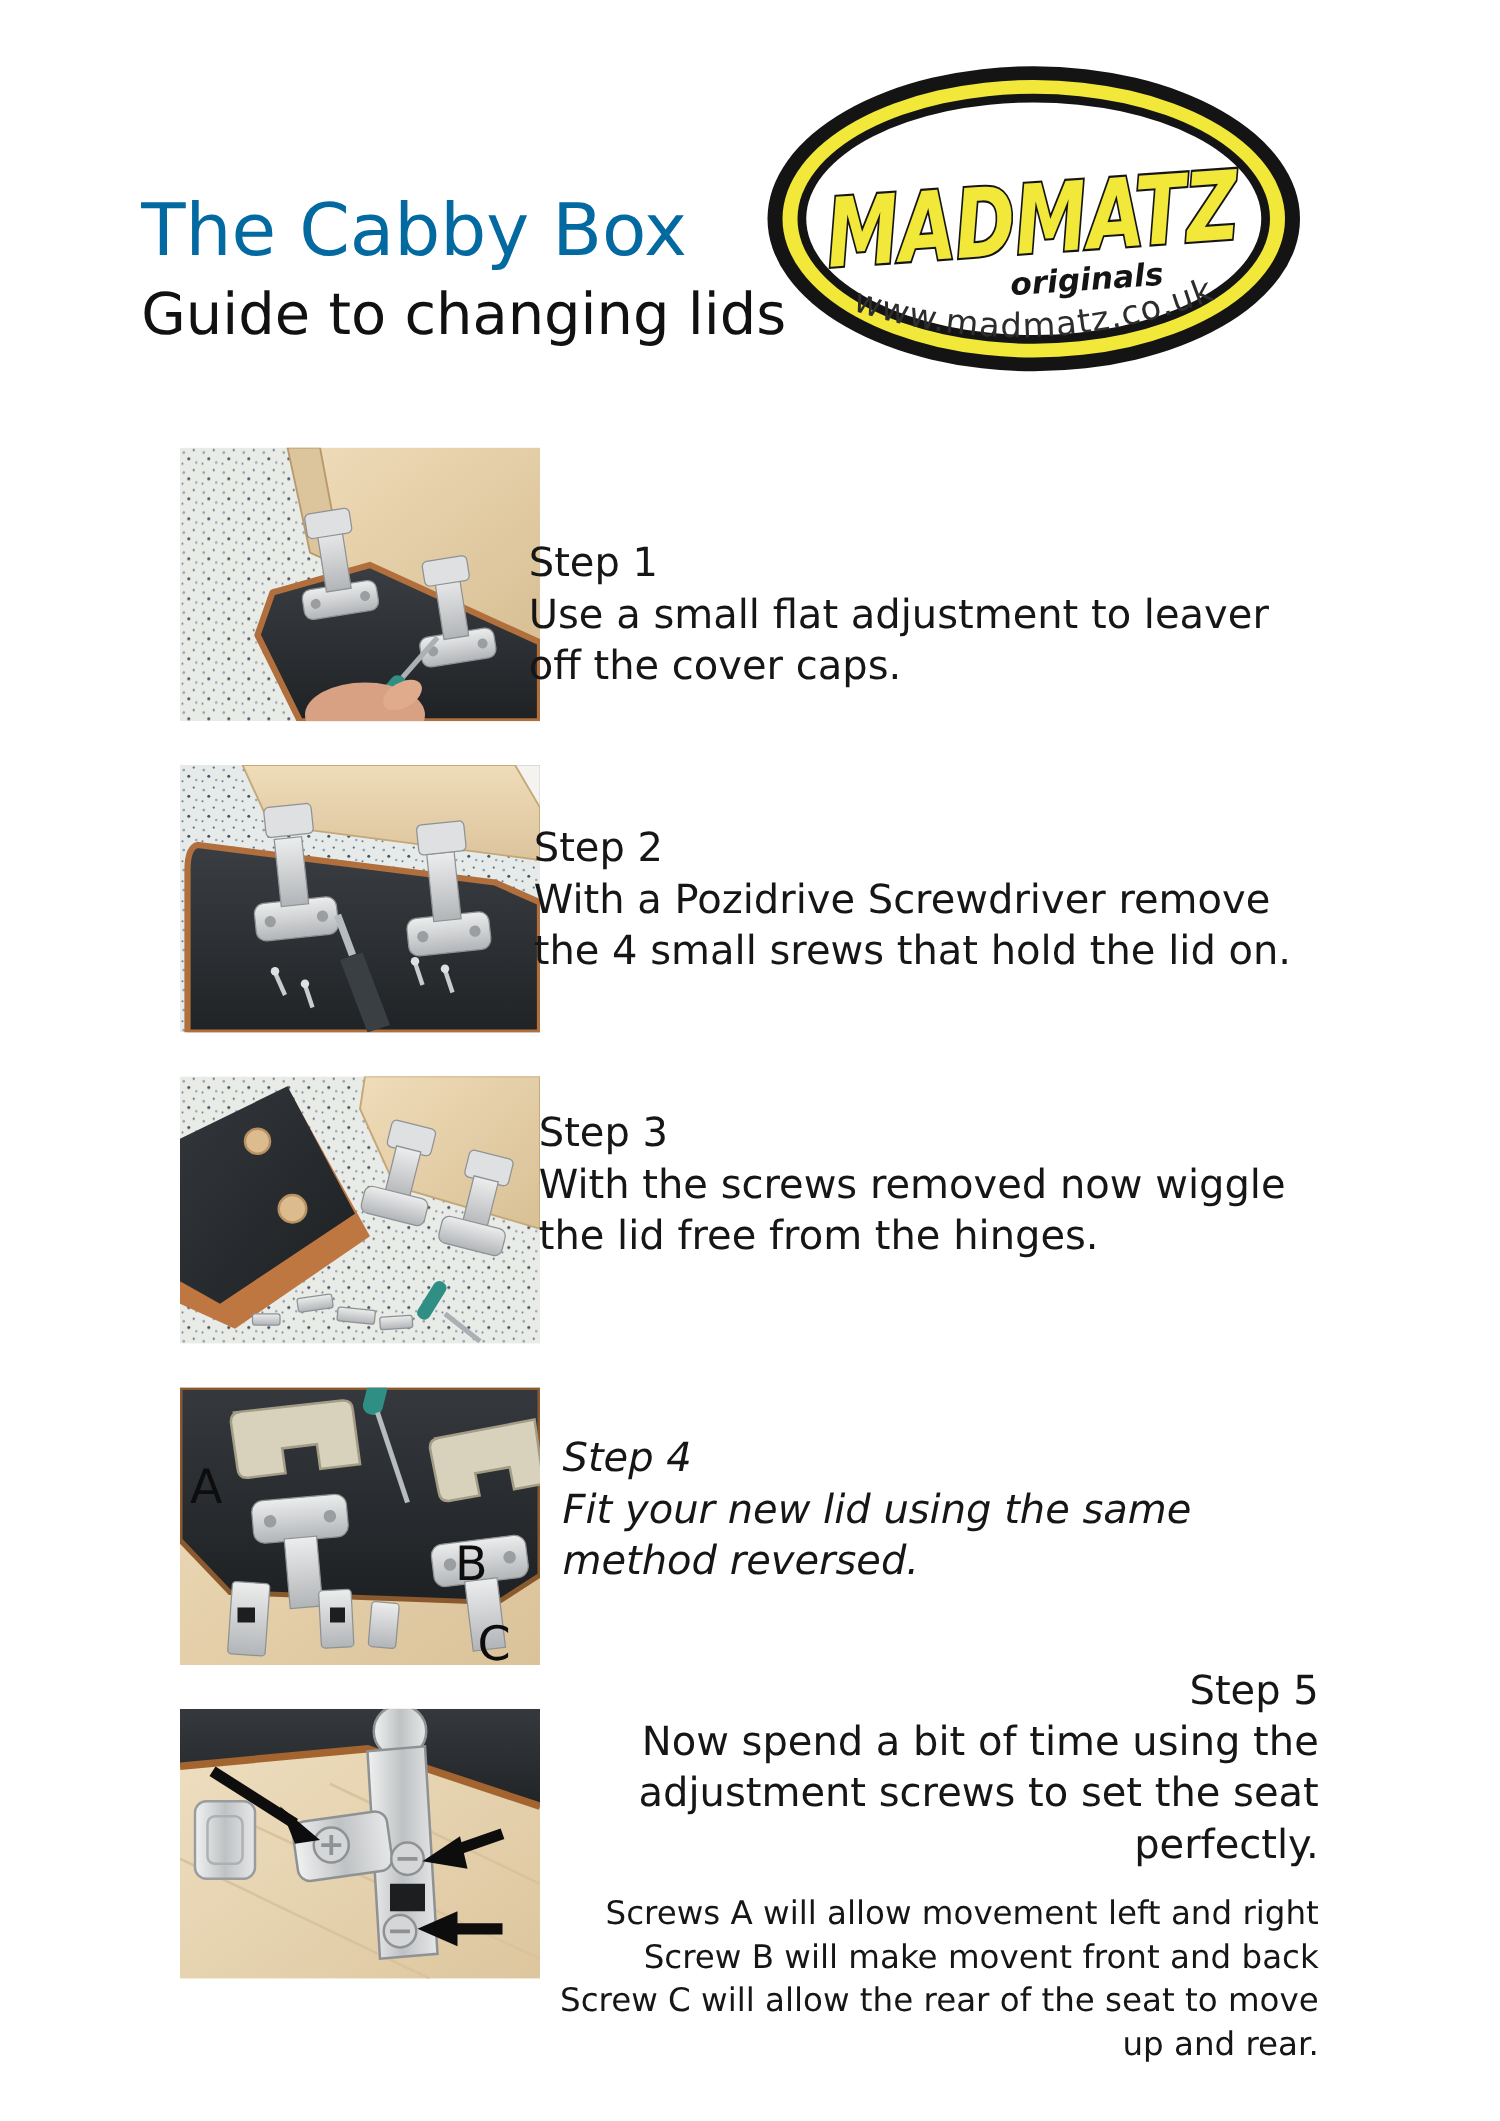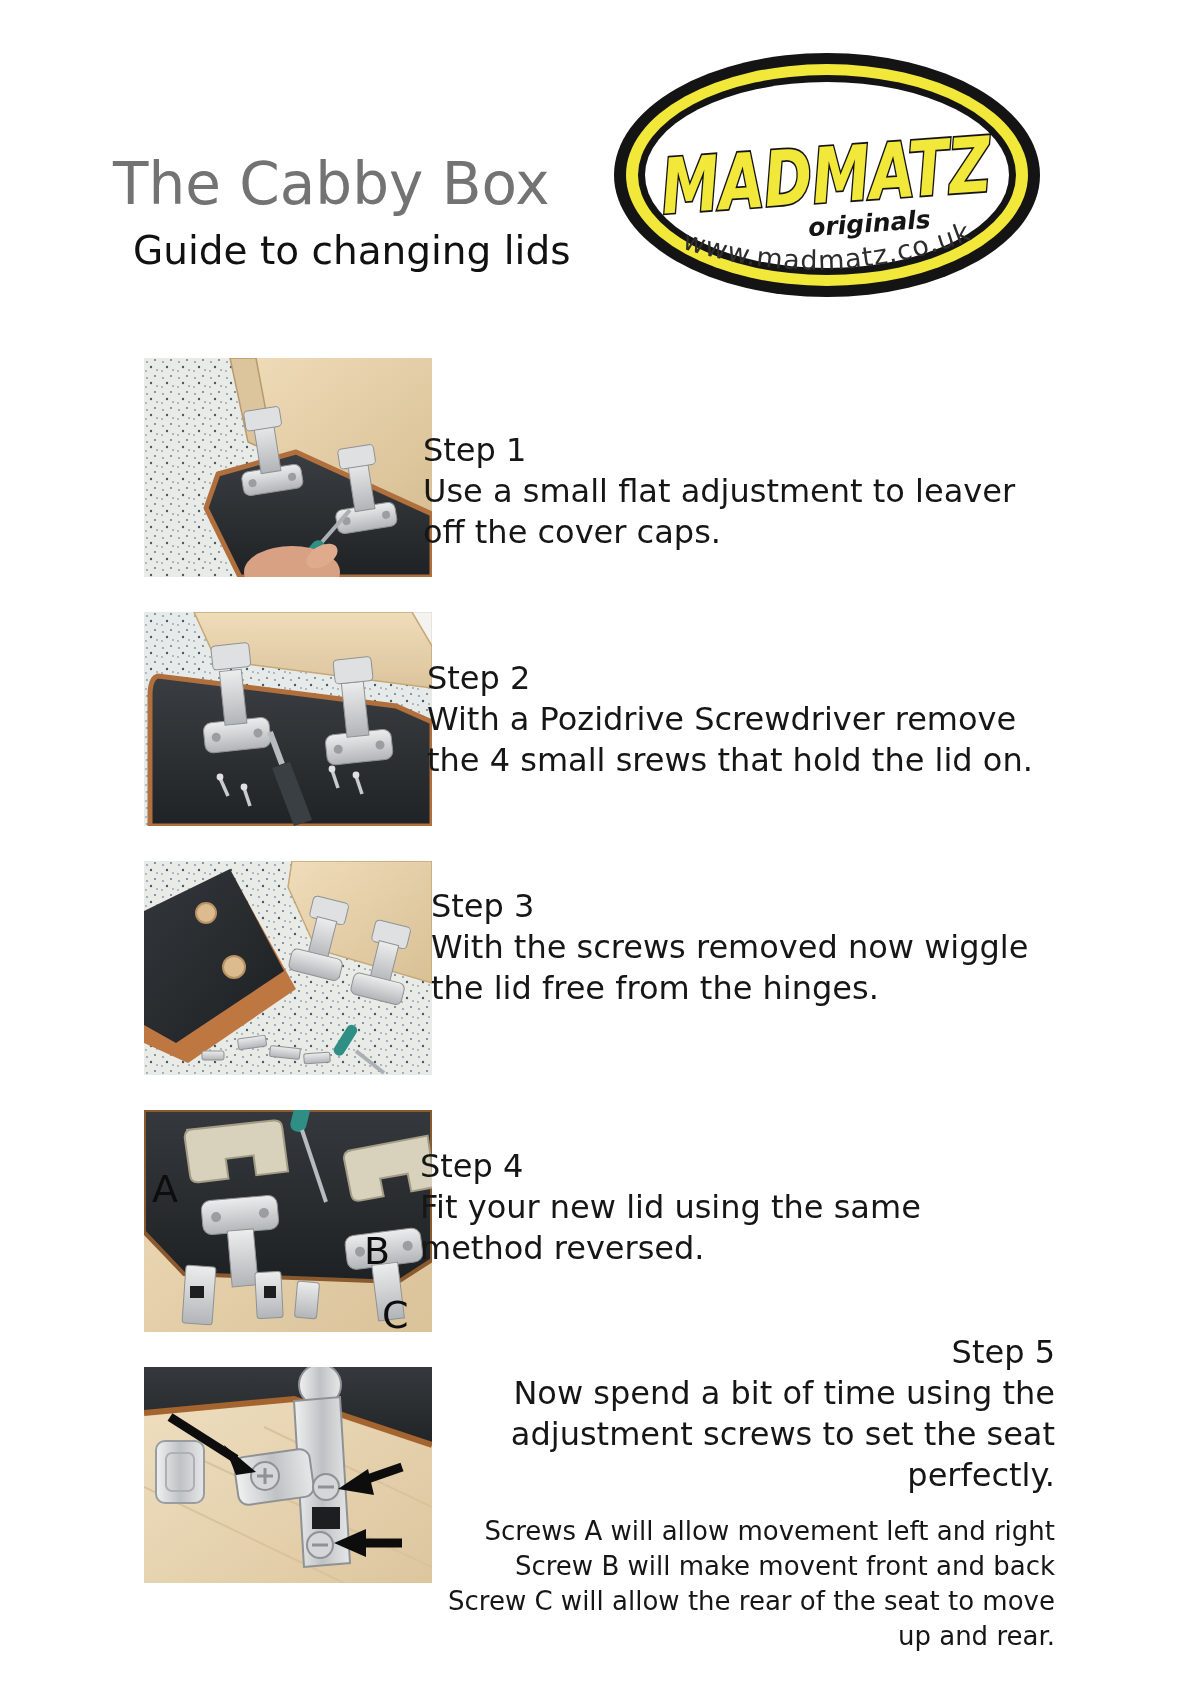--- a/index.html
+++ b/index.html
@@ -1,35 +1,35 @@
 <!DOCTYPE html>
 <html><head>
 <meta charset="utf-8">
 <style>
   html,body{margin:0;padding:0;background:#888;}
   #page{
     position:relative;width:1200px;height:1697px;margin:0 auto;
     background:#ffffff;overflow:hidden;
     font-family:"DejaVu Sans","Liberation Sans",sans-serif;color:#151515;
   }
-  .doc-title{position:absolute;left:113px;top:152px;font-size:58px;line-height:64px;color:#737373;white-space:nowrap;}
-  .doc-subtitle{position:absolute;left:113px;top:224px;font-size:39px;line-height:54px;color:#111;white-space:nowrap;margin-left:20px;}
+  .doc-title{position:absolute;left:113px;top:152px;font-size:58px;line-height:64px;color:#0369a1;white-space:nowrap;}
+  .doc-subtitle{position:absolute;left:113px;top:224px;font-size:46px;line-height:54px;color:#111;white-space:nowrap;}
   .logo-wrap{position:absolute;left:612px;top:50px;width:430px;height:250px;}
   .figure{position:absolute;left:144px;width:288px;overflow:hidden;}
   #fig1{top:358px;height:219px;}
   #fig2{top:612px;height:214px;}
   #fig3{top:861px;height:214px;}
   #fig4{top:1110px;height:222px;}
   #fig5{top:1367px;height:216px;}
   .figure svg{display:block;width:100%;height:100%;}
   .step-text{position:absolute;font-size:32px;line-height:41px;color:#161616;white-space:nowrap;}
   #step1-text{left:423px;top:399px;margin-top:31px;}
   #step2-text{left:427px;top:658px;}
   #step3-text{left:431px;top:886px;}
-  #step4-text{left:420px;top:1146px;}
+  #step4-text{left:450px;top:1146px;font-style:italic;}
   #step5-text{left:448px;top:1332px;text-align:right;}
   .notes{font-size:26px;line-height:35px;margin-top:18px;white-space:nowrap;}
 </style>
 </head>
 <body>
 
 <div id="page">
 
   <div class="doc-title">The Cabby Box</div>
   <div class="doc-subtitle">Guide to changing lids</div>

